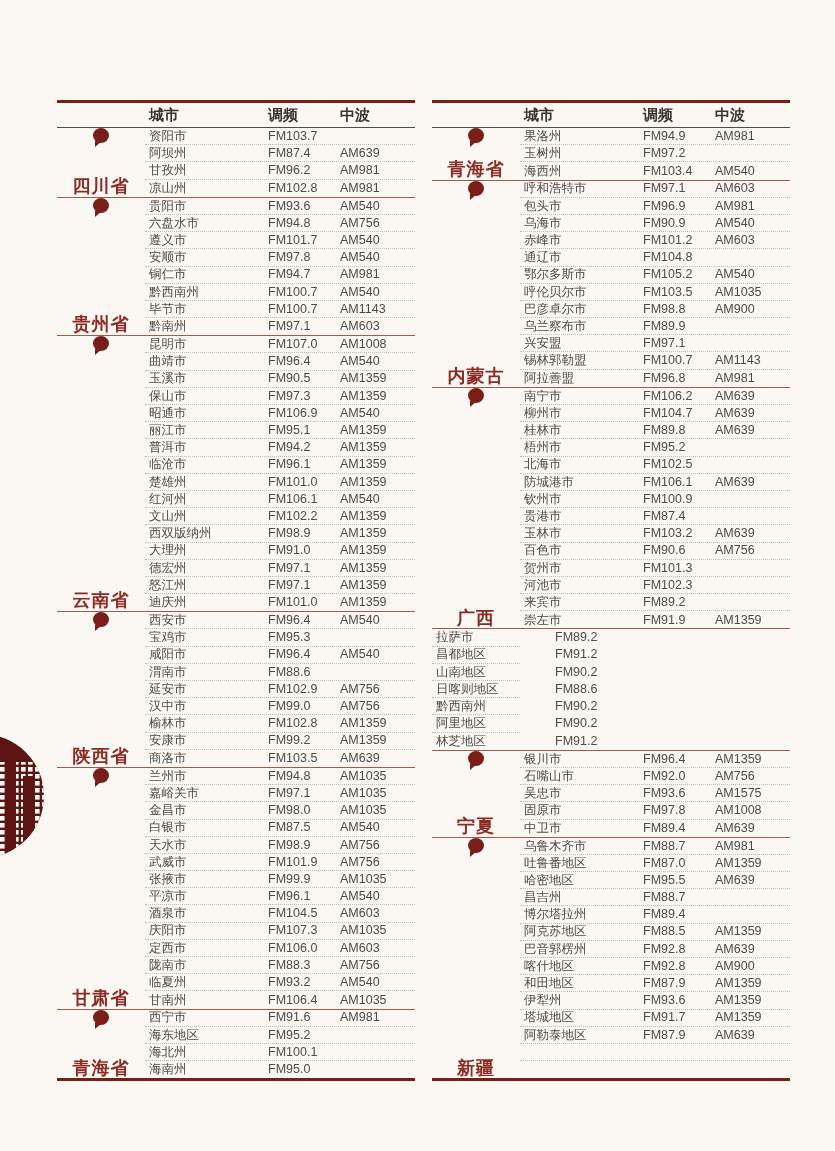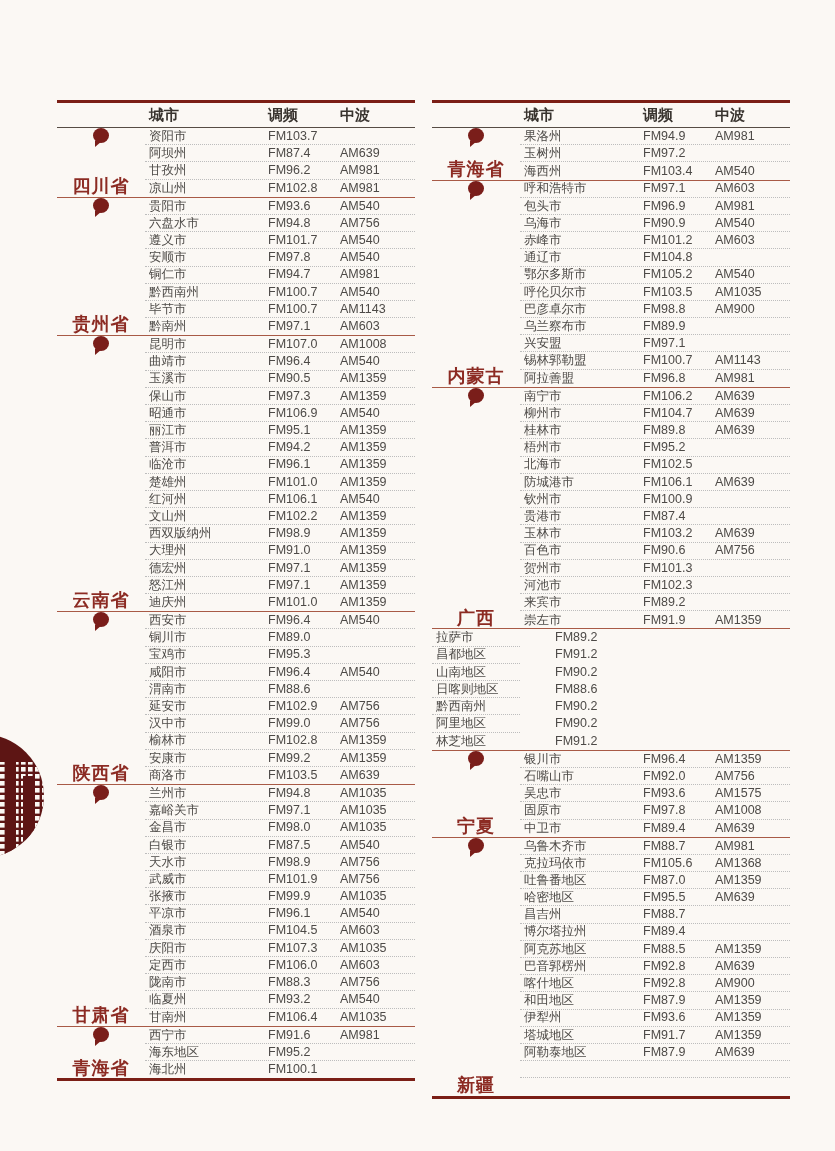--- a/index.html
+++ b/index.html
@@ -242,25 +242,20 @@
             <span class="pin"></span>
             <span class="prov-label">陕西省</span>
           </div>
           <div class="rows">
             <div class="row">
               <span class="c-city">西安市</span>
               <span class="c-fm">FM96.4</span>
               <span class="c-am">AM540</span>
             </div>
             <div class="row">
-              <span class="c-city">铜川市</span>
-              <span class="c-fm">FM89.0</span>
-              <span class="c-am"></span>
-            </div>
-            <div class="row">
               <span class="c-city">宝鸡市</span>
               <span class="c-fm">FM95.3</span>
               <span class="c-am"></span>
             </div>
             <div class="row">
               <span class="c-city">咸阳市</span>
               <span class="c-fm">FM96.4</span>
               <span class="c-am">AM540</span>
             </div>
             <div class="row">
@@ -385,20 +380,25 @@
               <span class="c-am">AM981</span>
             </div>
             <div class="row">
               <span class="c-city">海东地区</span>
               <span class="c-fm">FM95.2</span>
               <span class="c-am"></span>
             </div>
             <div class="row">
               <span class="c-city">海北州</span>
               <span class="c-fm">FM100.1</span>
+              <span class="c-am"></span>
+            </div>
+            <div class="row">
+              <span class="c-city">海南州</span>
+              <span class="c-fm">FM95.0</span>
               <span class="c-am"></span>
             </div>
           </div>
         </div>
       </div>
   </section>
 
   <section class="ftable t-right">
     <div class="thead">
       <span></span>
@@ -653,25 +653,20 @@
             <span class="pin"></span>
             <span class="prov-label">新疆</span>
           </div>
           <div class="rows">
             <div class="row">
               <span class="c-city">乌鲁木齐市</span>
               <span class="c-fm">FM88.7</span>
               <span class="c-am">AM981</span>
             </div>
             <div class="row">
-              <span class="c-city">克拉玛依市</span>
-              <span class="c-fm">FM105.6</span>
-              <span class="c-am">AM1368</span>
-            </div>
-            <div class="row">
               <span class="c-city">吐鲁番地区</span>
               <span class="c-fm">FM87.0</span>
               <span class="c-am">AM1359</span>
             </div>
             <div class="row">
               <span class="c-city">哈密地区</span>
               <span class="c-fm">FM95.5</span>
               <span class="c-am">AM639</span>
             </div>
             <div class="row">

